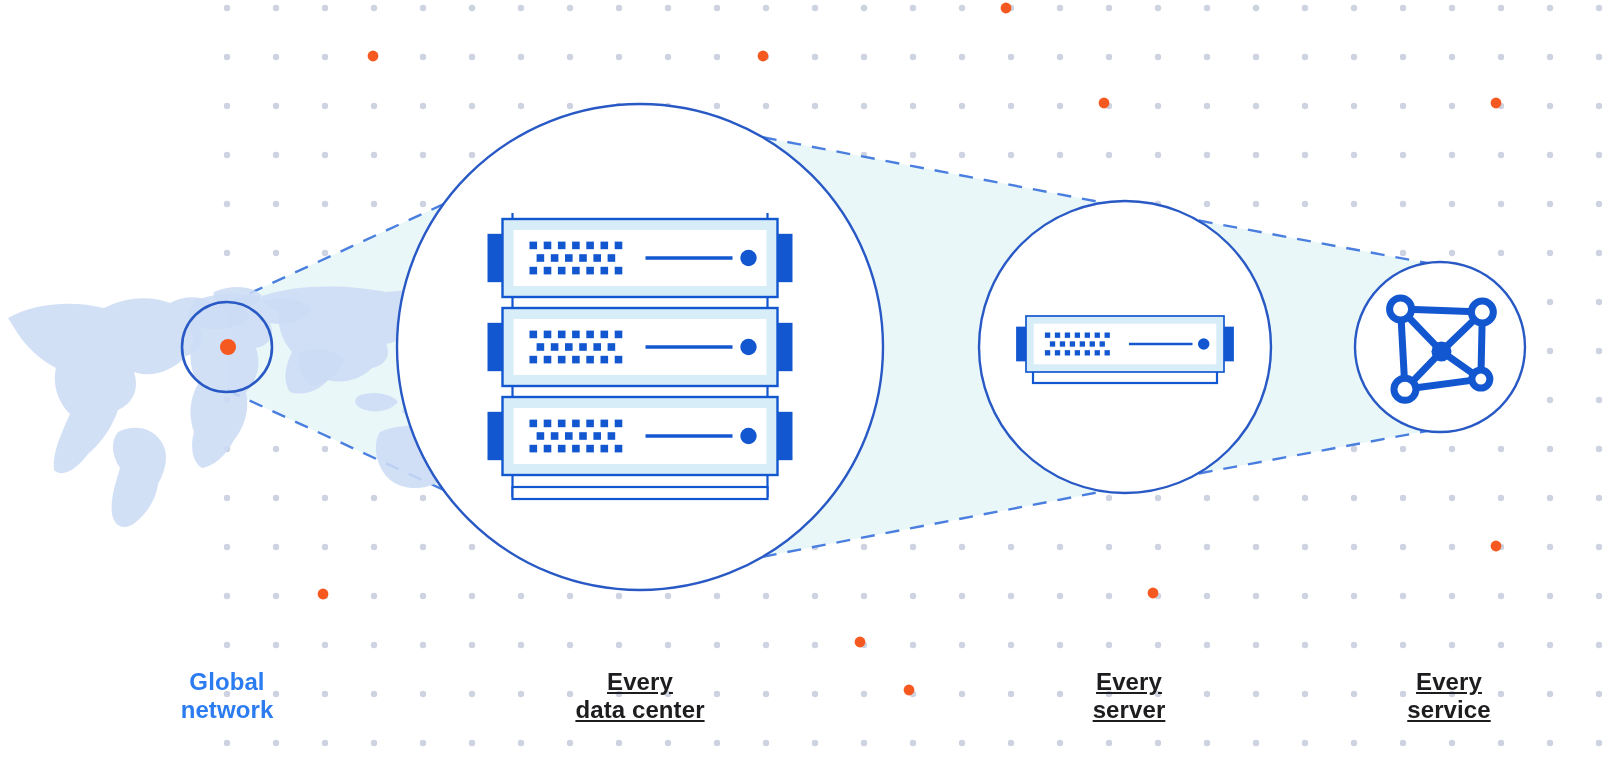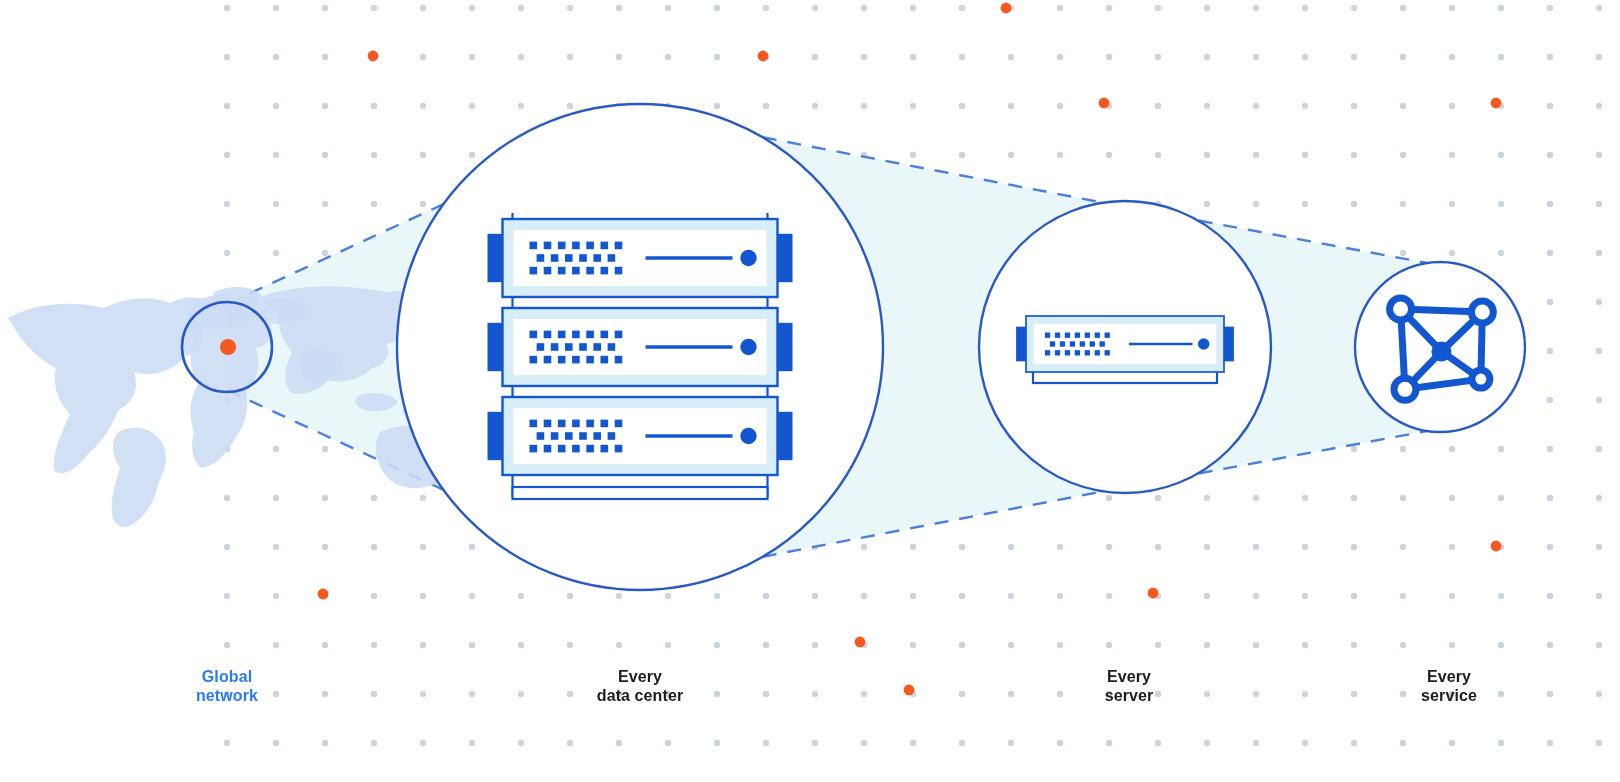--- a/index.html
+++ b/index.html
@@ -26,29 +26,29 @@
   }
   .label-layer {
     position: absolute;
     inset: 0;
     pointer-events: none;
   }
   .cap {
     position: absolute;
     text-align: center;
     font-family: "Liberation Sans", sans-serif;
-    font-size: 16px;
+    font-size: 24px;
     font-weight: 700;
     line-height: 1.18;
     letter-spacing: 0.1px;
     white-space: pre-line;
     pointer-events: auto;
   }
   .cap-global { color: #2c7cf1; }
-  .cap-dark   { color: #1d1d1f; }
+  .cap-dark   { color: #1d1d1f; text-decoration: underline; }
 </style>
 </head>
 <body>
 
 <div id="stage">
 
   <svg id="scene" viewBox="0 0 1620 782" xmlns="http://www.w3.org/2000/svg">
     <defs>
       <clipPath id="clip-stage">
         <rect x="0" y="0" width="1620" height="782"></rect>

